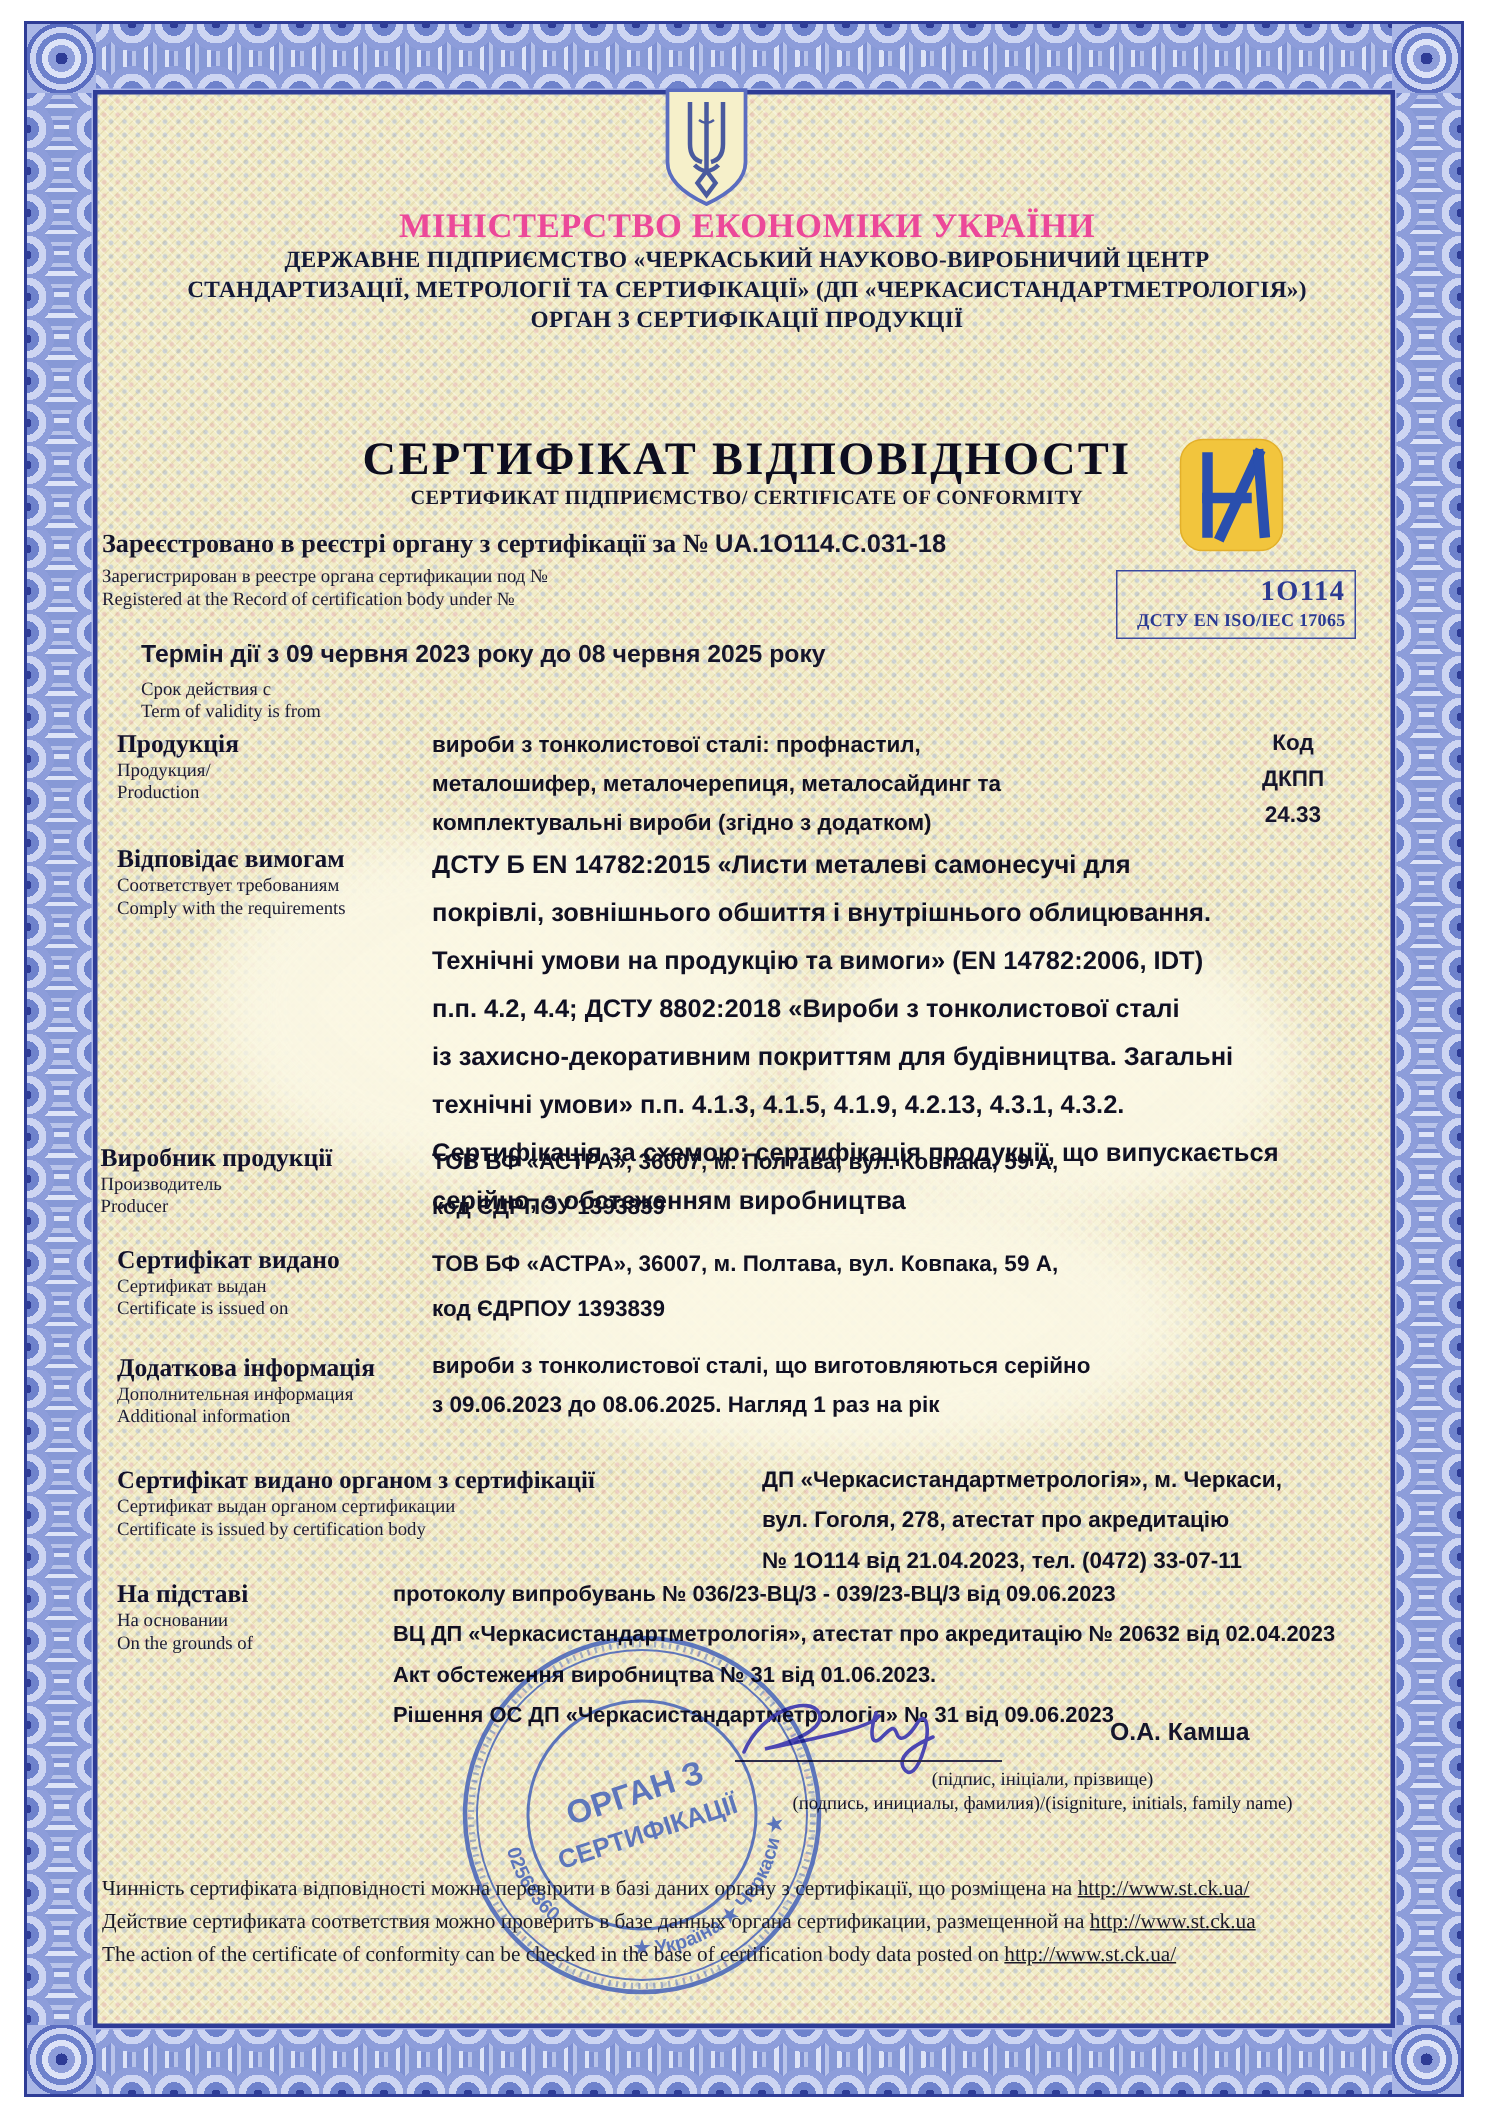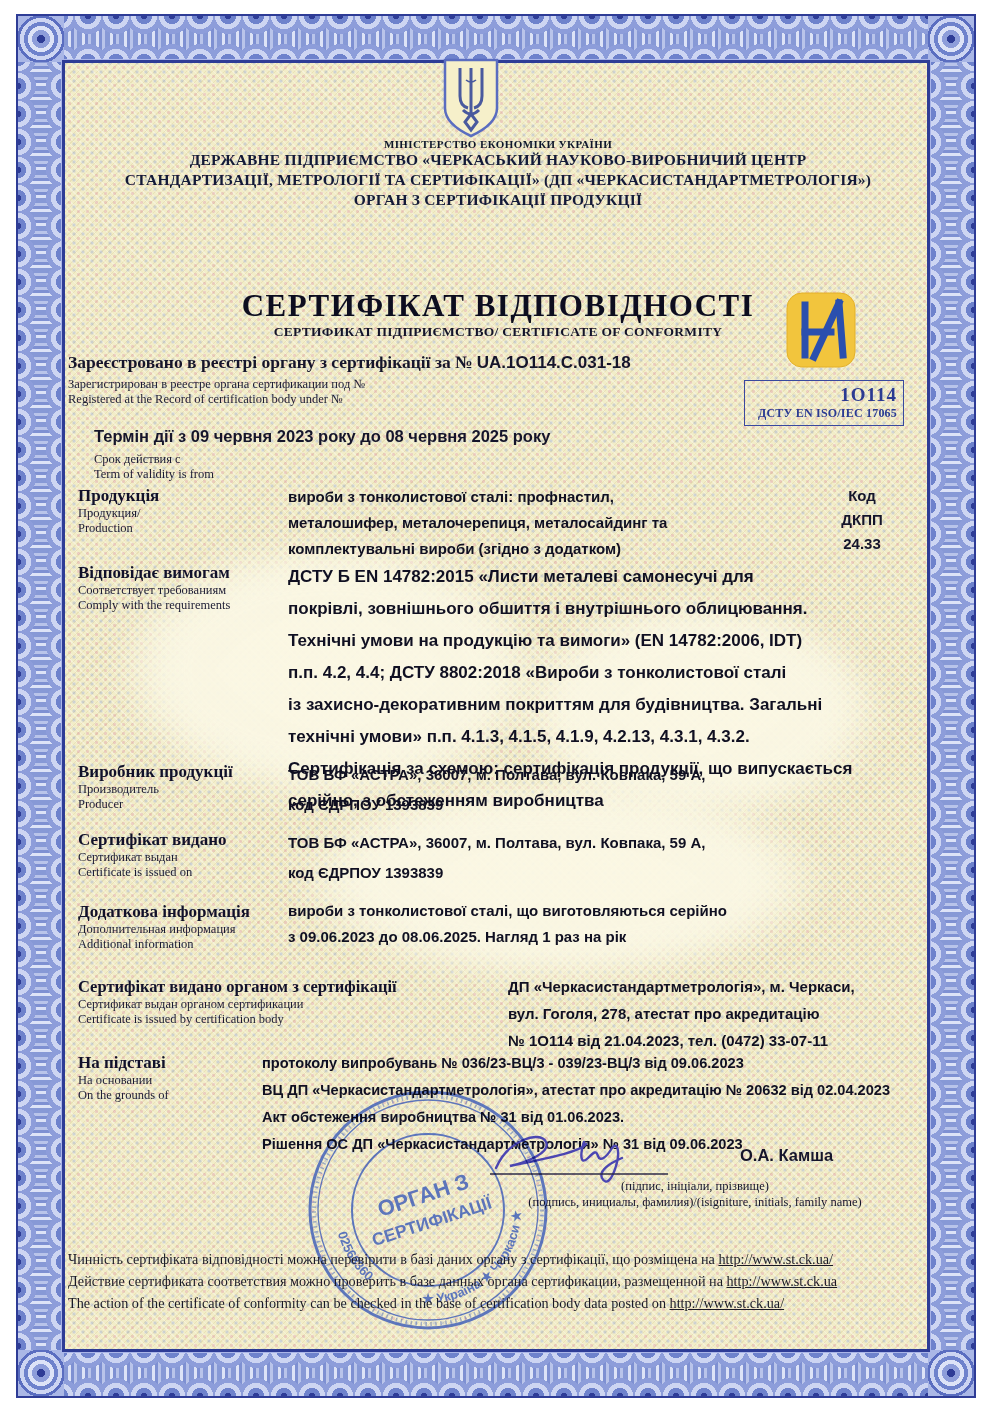--- a/index.html
+++ b/index.html
@@ -46,21 +46,21 @@
       repeating-linear-gradient(-45deg, rgba(205,188,128,.25) 0 1px, rgba(0,0,0,0) 1px 4.5px);
     background-size:9px 9px, 9px 9px, auto, auto;
     background-position:0 0, 4.5px 4.5px, 0 0, 0 0;
   }
   .blob { position:absolute; z-index:3; border-radius:50%; filter:blur(14px);
     background:radial-gradient(ellipse, rgba(250,247,228,.95) 0 55%, rgba(250,247,228,0) 75%); }
   
   .content { position:absolute; inset:0; z-index:4; color:#15152b; }
   .abs { position:absolute; }
   .center { text-align:center; }
-  .hdr1 { font-size:11px; font-weight:bold; color:#0f172a; letter-spacing:.4px; }
+  .hdr1 { font-size:23px; font-weight:bold; color:#ec4899; letter-spacing:.4px; }
   .hdr2 { font-size:15.5px; font-weight:bold; color:#131a38; letter-spacing:.2px; line-height:20px; }
   .title { font-size:31px; font-weight:bold; letter-spacing:1.5px; color:#0d0d1f; }
   .subtitle { font-size:13.5px; font-weight:bold; color:#14142a; letter-spacing:.3px; }
   .reg-uk { font-size:17.5px; font-weight:bold; }
   .reg-num { font-family:"Liberation Sans", sans-serif; font-size:17px; font-weight:bold; }
   .sub { font-size:12.5px; color:#1b1b33; line-height:15px; }
   .lbl { font-size:17px; font-weight:bold; font-family:"Liberation Serif", serif; color:#11112a; }
   .lbl-wide { font-size:16.5px; }
   .val { font-family:"Liberation Sans", sans-serif; font-weight:bold; font-size:15px;
          line-height:26px; white-space:pre-line; color:#101022; }
@@ -181,21 +181,21 @@
     </div>
     <div class="abs val val-tight" style="left:288px; top:561px; width:620px;">ДСТУ Б EN 14782:2015 «Листи металеві самонесучі для
 покрівлі, зовнішнього обшиття і внутрішнього облицювання.
 Технічні умови на продукцію та вимоги» (EN 14782:2006, IDT)
 п.п. 4.2, 4.4; ДСТУ 8802:2018 «Вироби з тонколистової сталі
 із захисно-декоративним покриттям для будівництва. Загальні
 технічні умови» п.п. 4.1.3, 4.1.5, 4.1.9, 4.2.13, 4.3.1, 4.3.2.
 Сертифікація за схемою: сертифікація продукції, що випускається
 серійно, з обстеженням виробництва</div>
 
-    <div class="abs" style="left:78px; top:762px; width:210px;">
+    <div class="abs" style="left:67px; top:762px; width:210px;">
       <div class="lbl">Виробник продукції</div>
       <div class="sub">Производитель</div>
       <div class="sub">Producer</div>
     </div>
     <div class="abs val" style="left:288px; top:760px; width:560px; line-height:30px;">ТОВ БФ «АСТРА», 36007, м. Полтава, вул. Ковпака, 59 А,
 код ЄДРПОУ 1393839</div>
 
     <div class="abs" style="left:78px; top:830px; width:210px;">
       <div class="lbl">Сертифікат видано</div>
       <div class="sub">Сертификат выдан</div>

